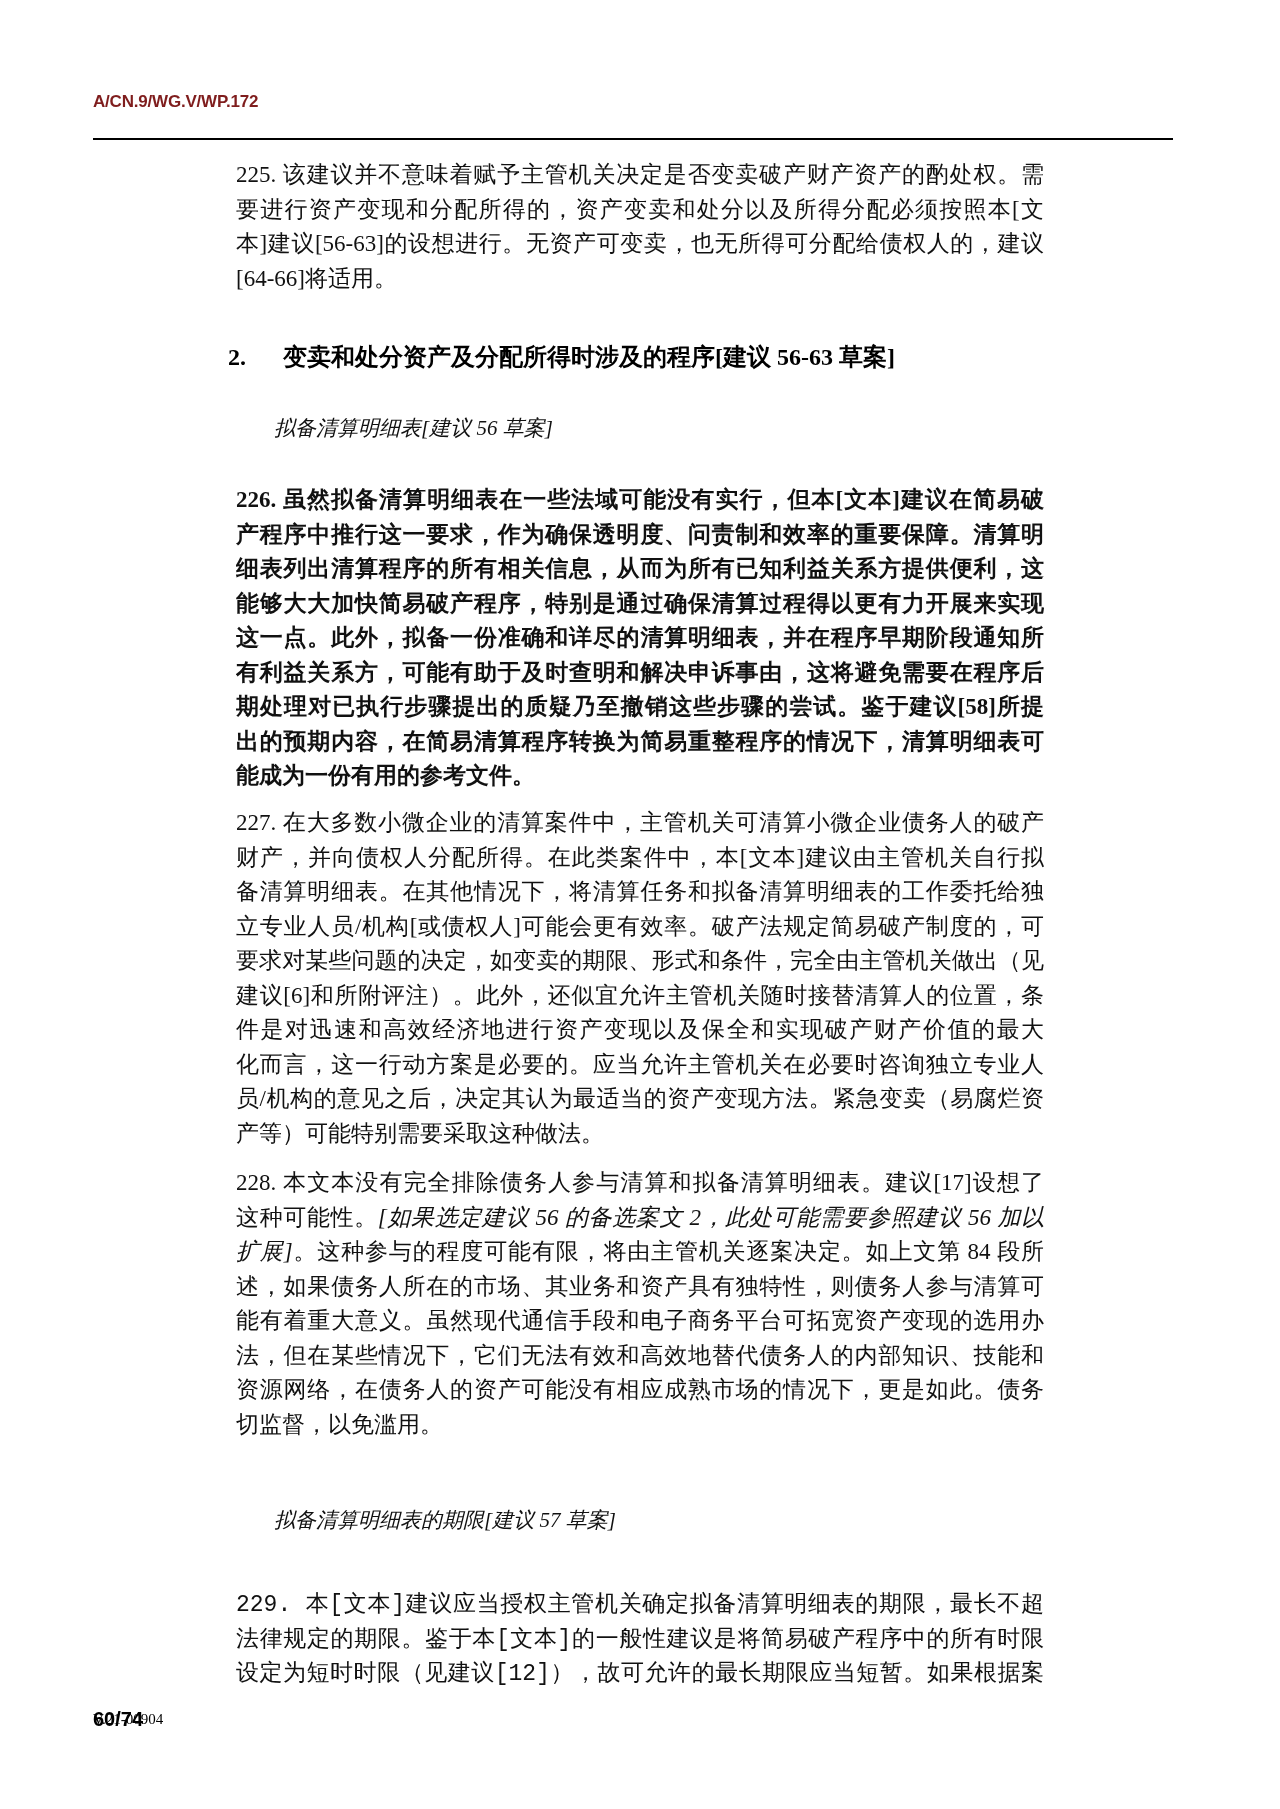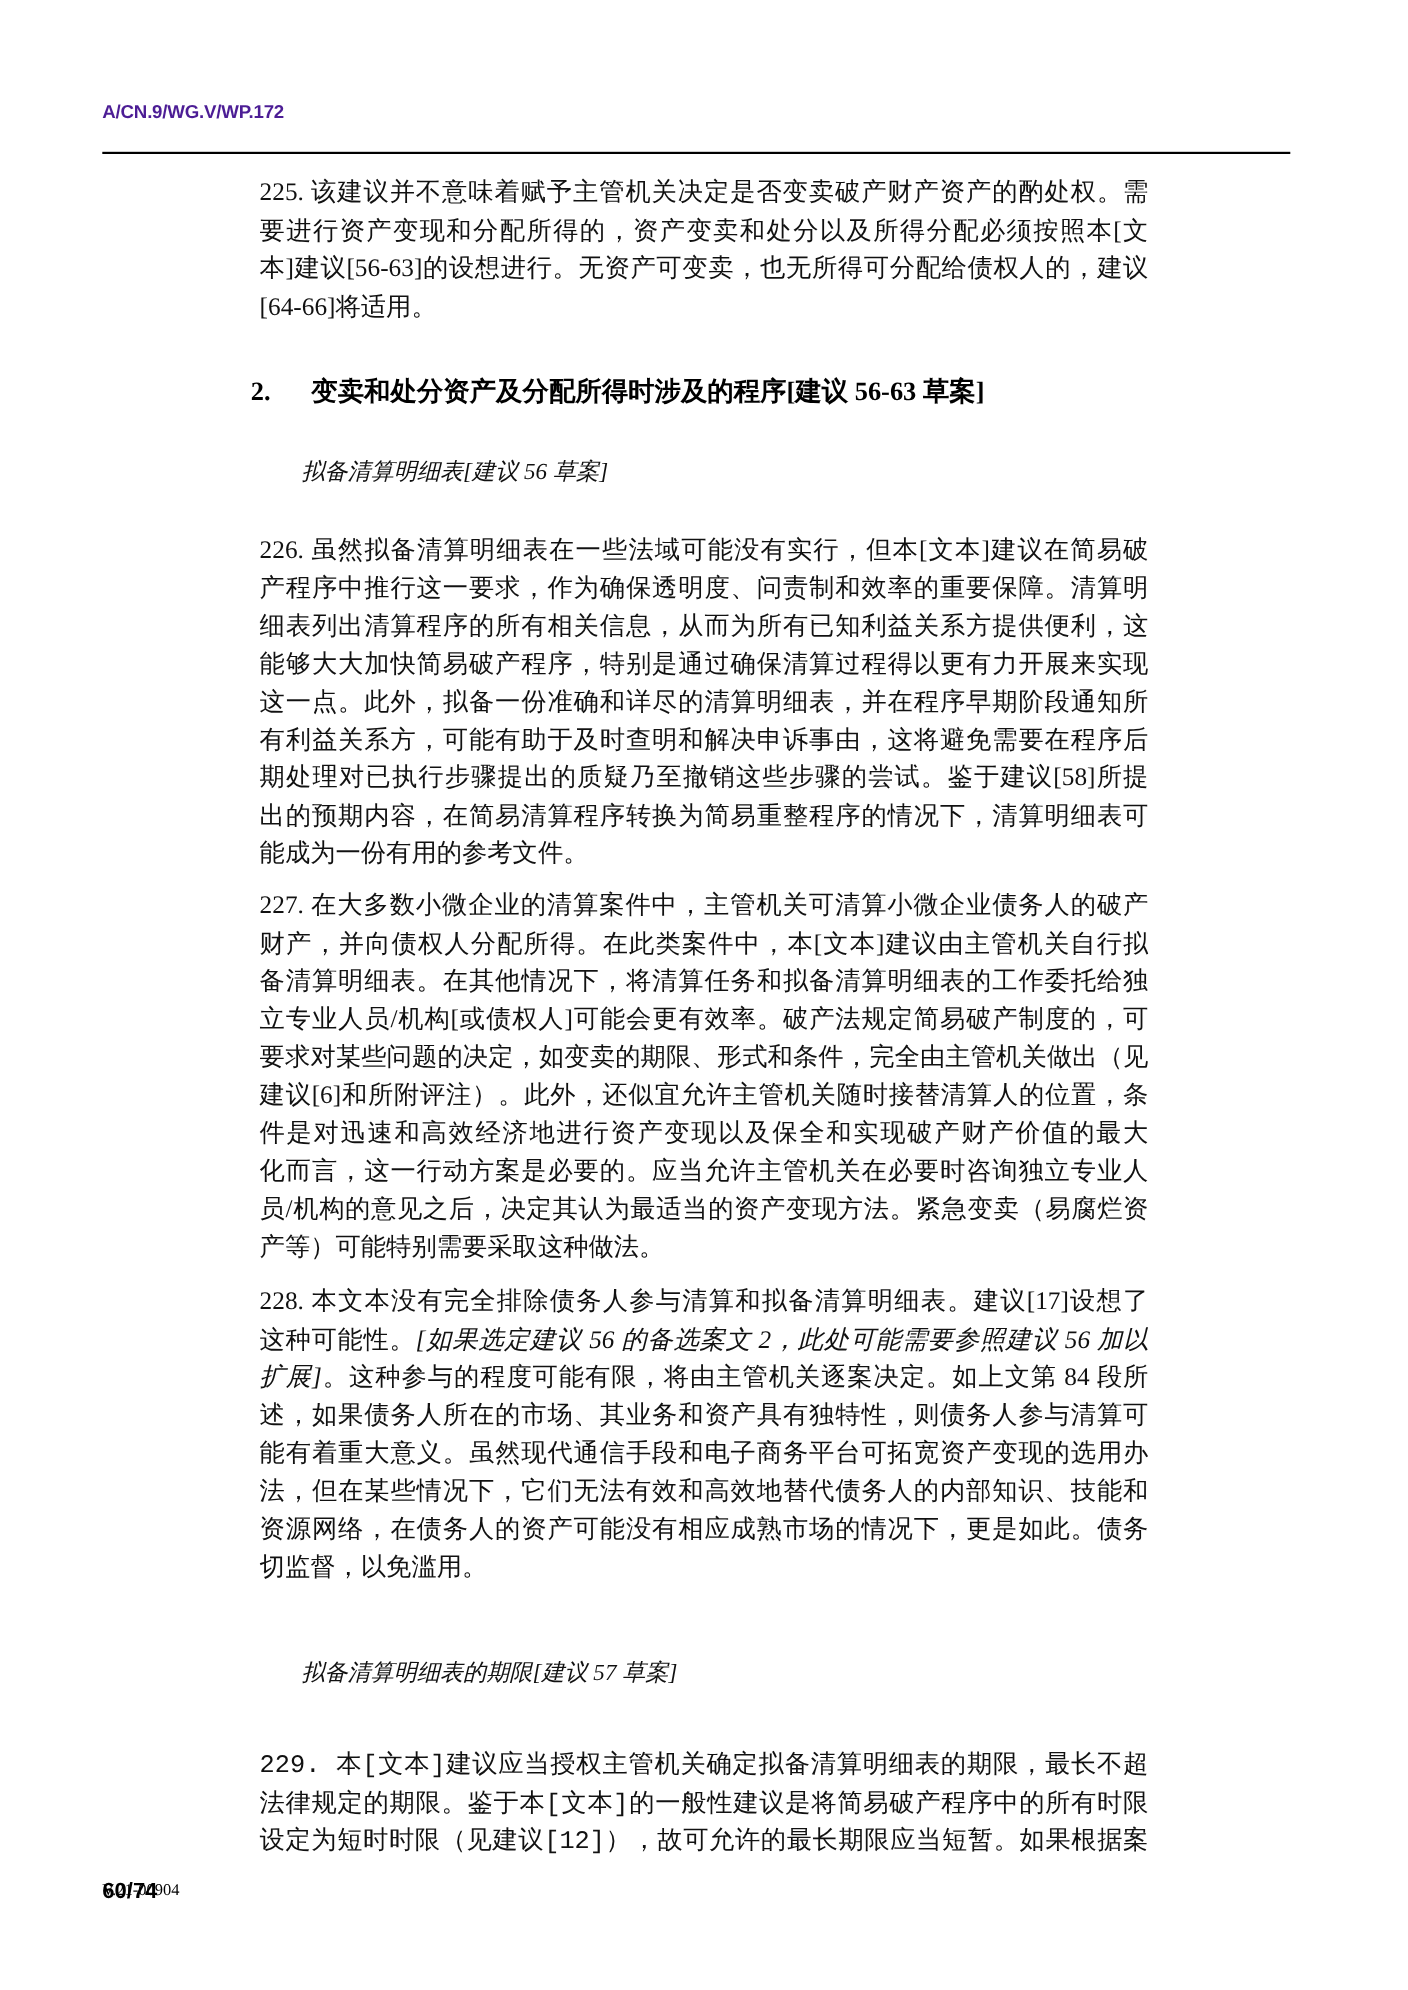--- a/index.html
+++ b/index.html
@@ -13,21 +13,21 @@
     overflow: hidden;
   }
   .doc-symbol {
     position: absolute;
     left: 93px;
     top: 92px;
     font-family: "Liberation Sans", "DejaVu Sans", sans-serif;
     font-weight: bold;
     font-size: 17px;
     letter-spacing: -0.2px;
-    color: #4c1d95;
+    color: #7f1d1d;
   }
   .header-rule {
     position: absolute;
     left: 93px;
     top: 138px;
     width: 1080px;
     height: 2px;
     background: #000;
   }
   .para {
@@ -69,21 +69,21 @@
     left: 274px;
     width: 770px;
     font-size: 21px;
     font-style: italic;
     color: #111;
     line-height: 28px;
   }
   .subheading.sub56 { top: 414px; }
   .subheading.sub57 { top: 1506px; }
   .p225 { top: 158px; }
-  .p226 { top: 483px; }
+  .p226 { top: 483px; font-weight: bold; }
   .p227 { top: 806px; }
   .p228 { top: 1166px; }
   .p229 { top: 1588px; font-family: Liberation Mono, monospace; }
   .footer-left {
     position: absolute;
     left: 93px;
     top: 1708px;
     font-family: "Liberation Sans", "DejaVu Sans", sans-serif;
     font-weight: bold;
     font-size: 20px;

